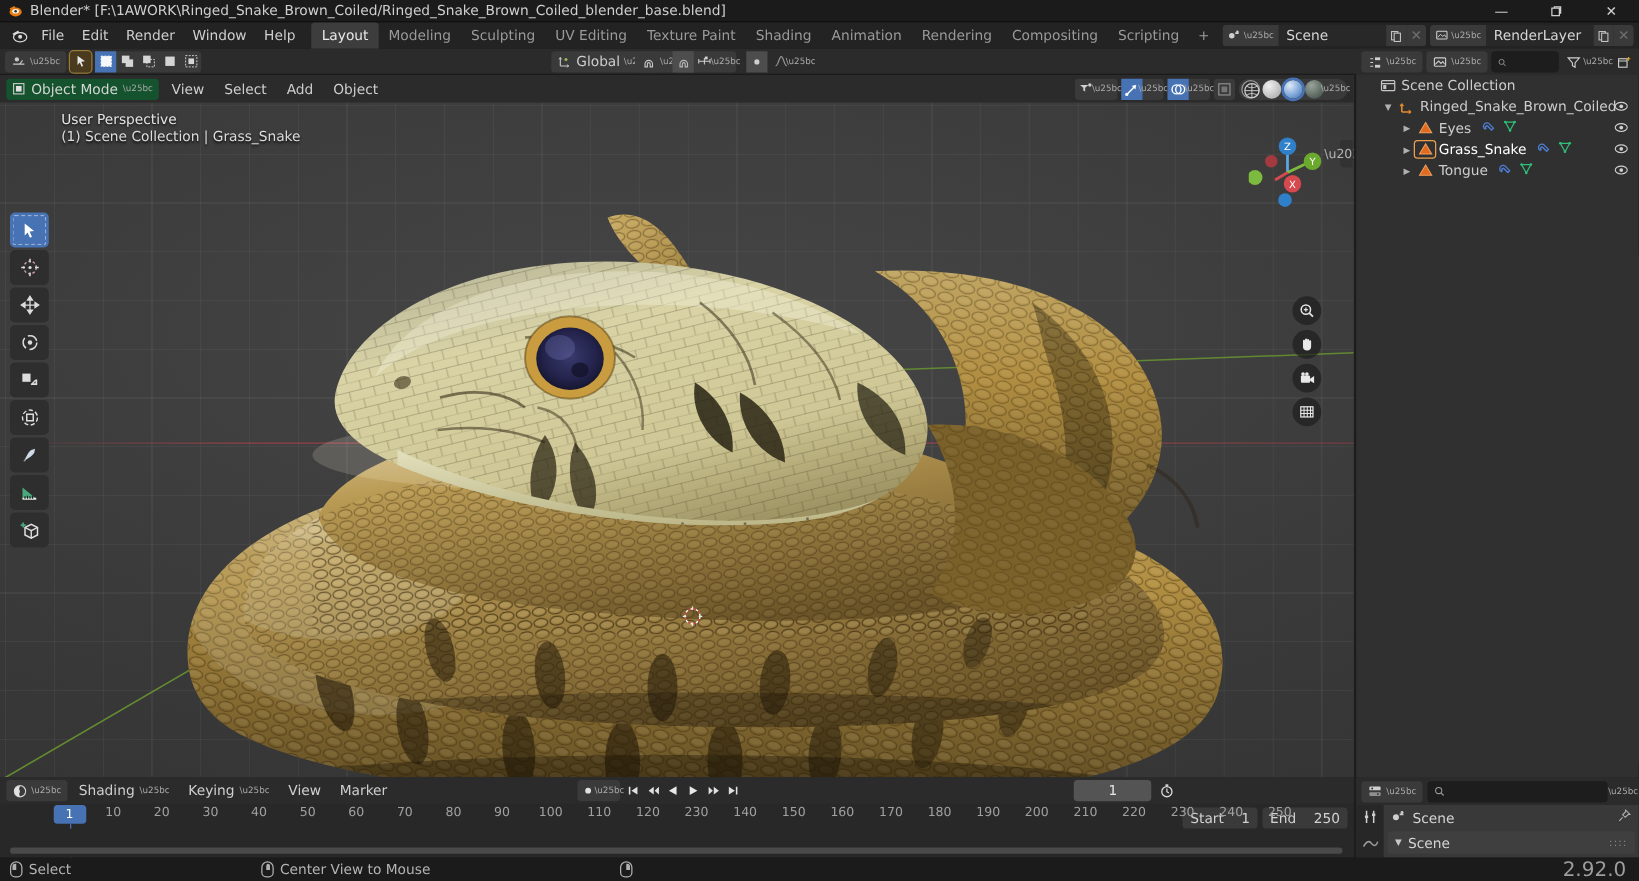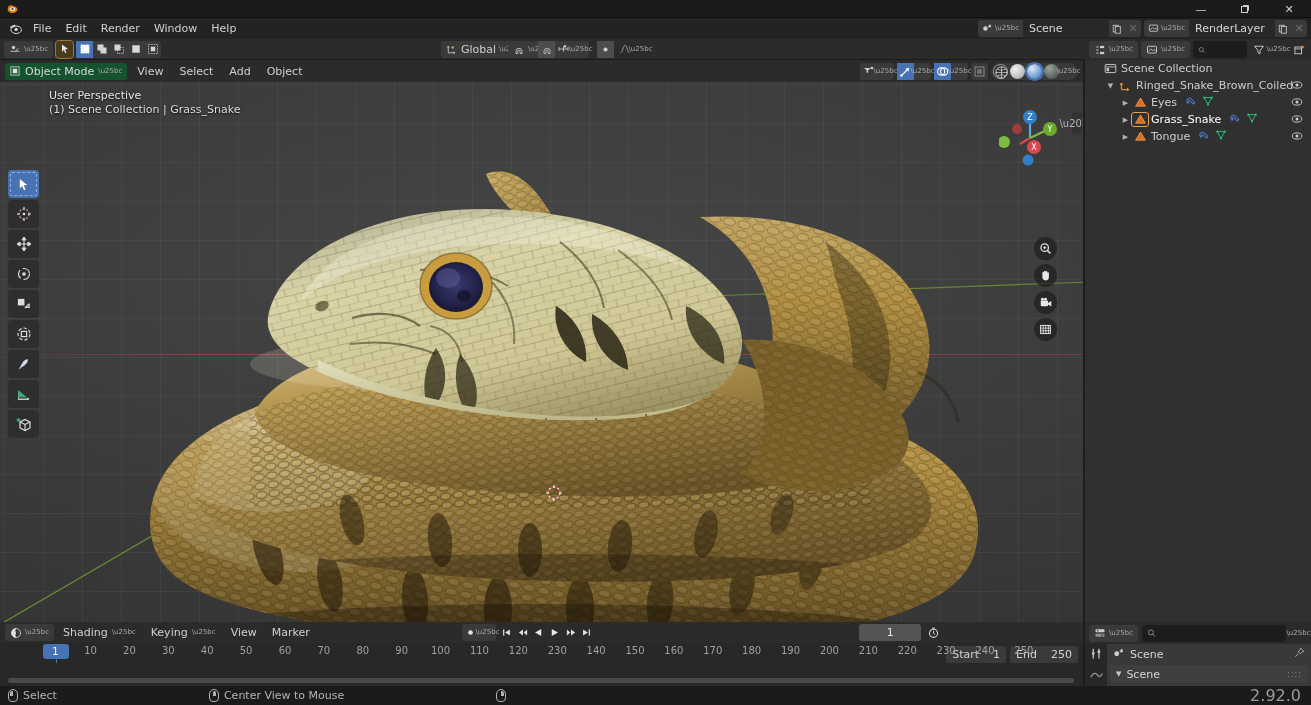--- a/index.html
+++ b/index.html
@@ -190,20 +190,21 @@
 
   <div class="titlebar">
     <div class="tb-icon">
       <svg width="13" height="13" viewBox="0 0 24 24">
           <ellipse cx="12" cy="14" rx="9" ry="6.5" fill="#e87d0d"></ellipse>
           <ellipse cx="12" cy="13" rx="5" ry="3.4" fill="#f3f3f3"></ellipse>
           <circle cx="12" cy="13" r="1.9" fill="#2b2b2b"></circle>
           <path d="M3 9 L10 5 L12 8 L5 11 Z" fill="#e87d0d"></path>
         </svg>
     </div>
+    <div class="tb-text">Blender* [F:\1AWORK\Ringed_Snake_Brown_Coiled/Ringed_Snake_Brown_Coiled_blender_base.blend]</div>
     <div class="winbtns">
       <div class="winbtn">—</div>
       <div class="winbtn">
         <svg width="10" height="10" viewBox="0 0 10 10">
             <rect x="1.5" y="2.5" width="6" height="6" fill="none" stroke="#d0d0d0" stroke-width="1"></rect>
             <path d="M3.5 2.5 V1.5 H8.5 V6.5 H7.5" fill="none" stroke="#d0d0d0" stroke-width="1"></path>
           </svg>
       </div>
       <div class="winbtn close">✕</div>
     </div>
@@ -216,20 +217,33 @@
           <circle cx="13" cy="13.5" r="2.6" fill="#d8d8d8"></circle>
           <path d="M3 9.5 L10.5 5.5 L12 8.2 L5 11.4 Z" fill="#d8d8d8"></path>
         </svg>
     </div>
     <div class="menu-item">File</div>
     <div class="menu-item">Edit</div>
     <div class="menu-item">Render</div>
     <div class="menu-item">Window</div>
     <div class="menu-item">Help</div>
 
+    <div class="wstabs">
+      <div class="wstab active">Layout</div>
+      <div class="wstab">Modeling</div>
+      <div class="wstab">Sculpting</div>
+      <div class="wstab">UV Editing</div>
+      <div class="wstab">Texture Paint</div>
+      <div class="wstab">Shading</div>
+      <div class="wstab">Animation</div>
+      <div class="wstab">Rendering</div>
+      <div class="wstab">Compositing</div>
+      <div class="wstab">Scripting</div>
+      <div class="wstab plus">+</div>
+    </div>
 
     <div class="topbar-right">
       <div class="ctrl-field">
         <div class="ctrl-icon-btn">
           <svg width="11" height="11" viewBox="0 0 16 16">
               <circle cx="5" cy="8" r="3.2" fill="#cfcfcf"></circle>
               <path d="M9 4 l4 0 l0 2 l-4 0z" fill="#cfcfcf"></path>
               <circle cx="11.5" cy="3.5" r="1.4" fill="#cfcfcf"></circle>
             </svg>
           <span class="caret">\u25bc</span>

